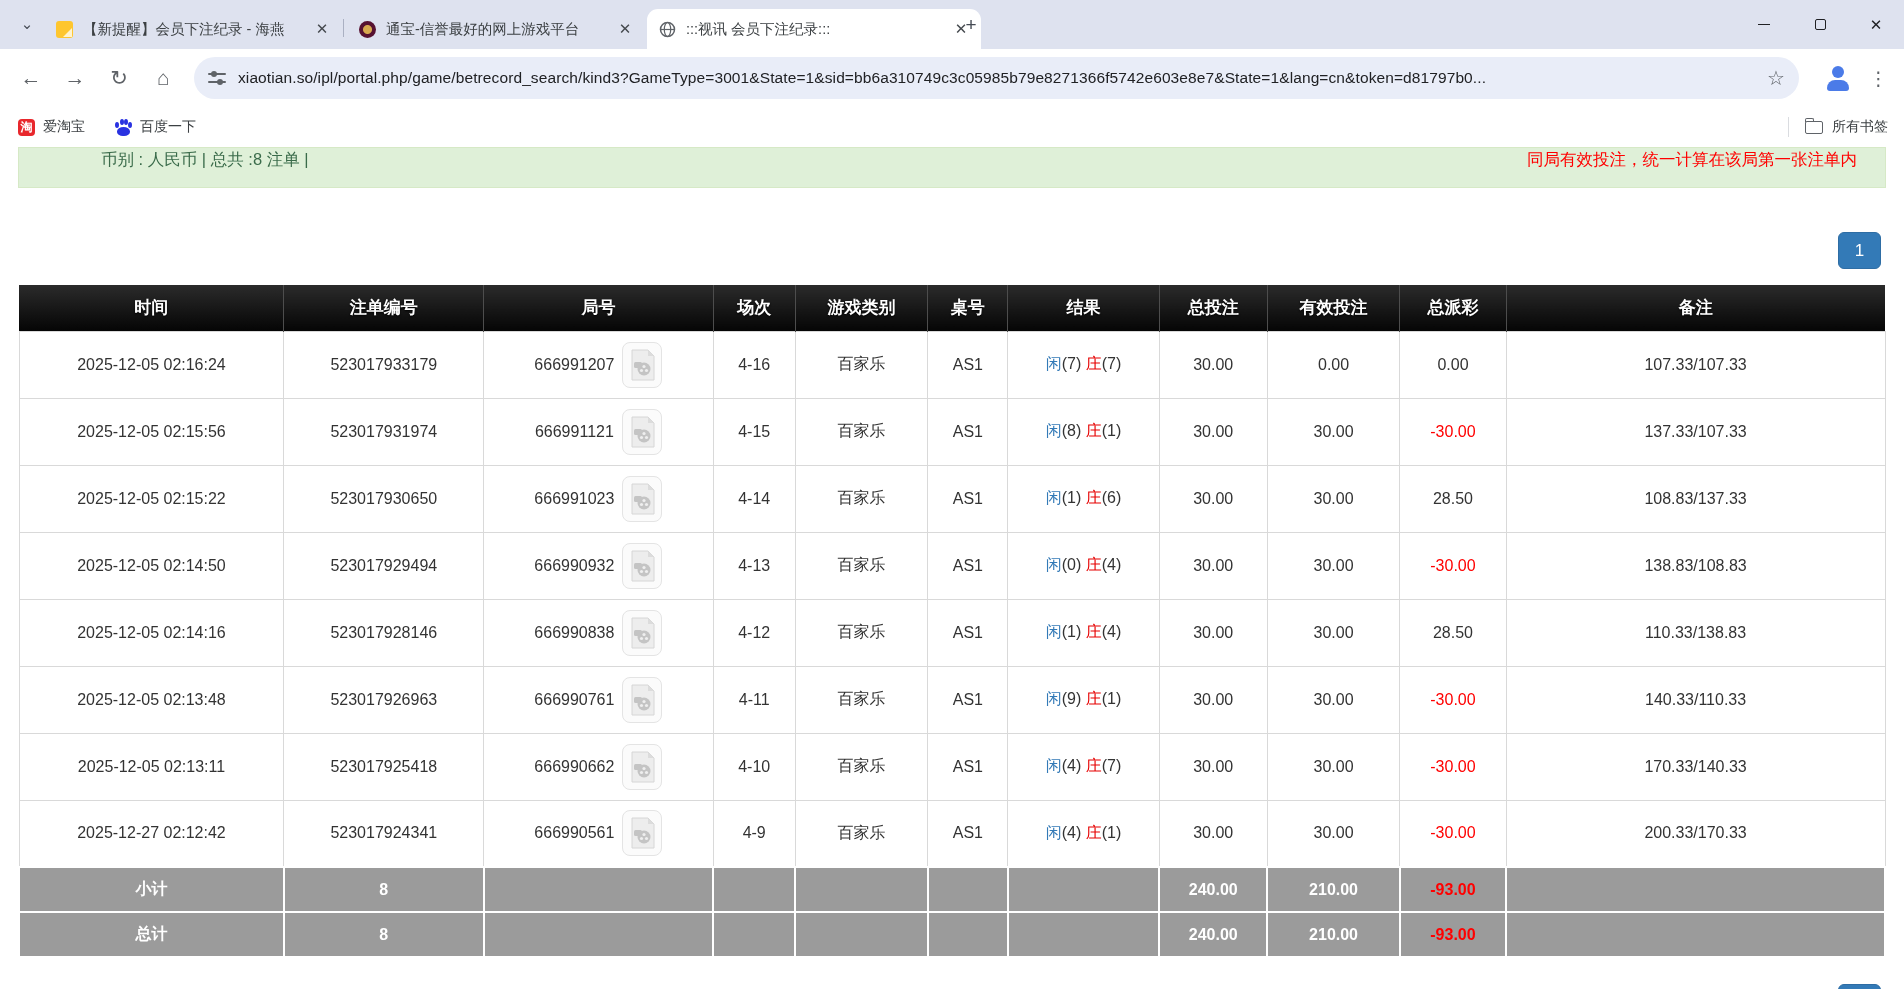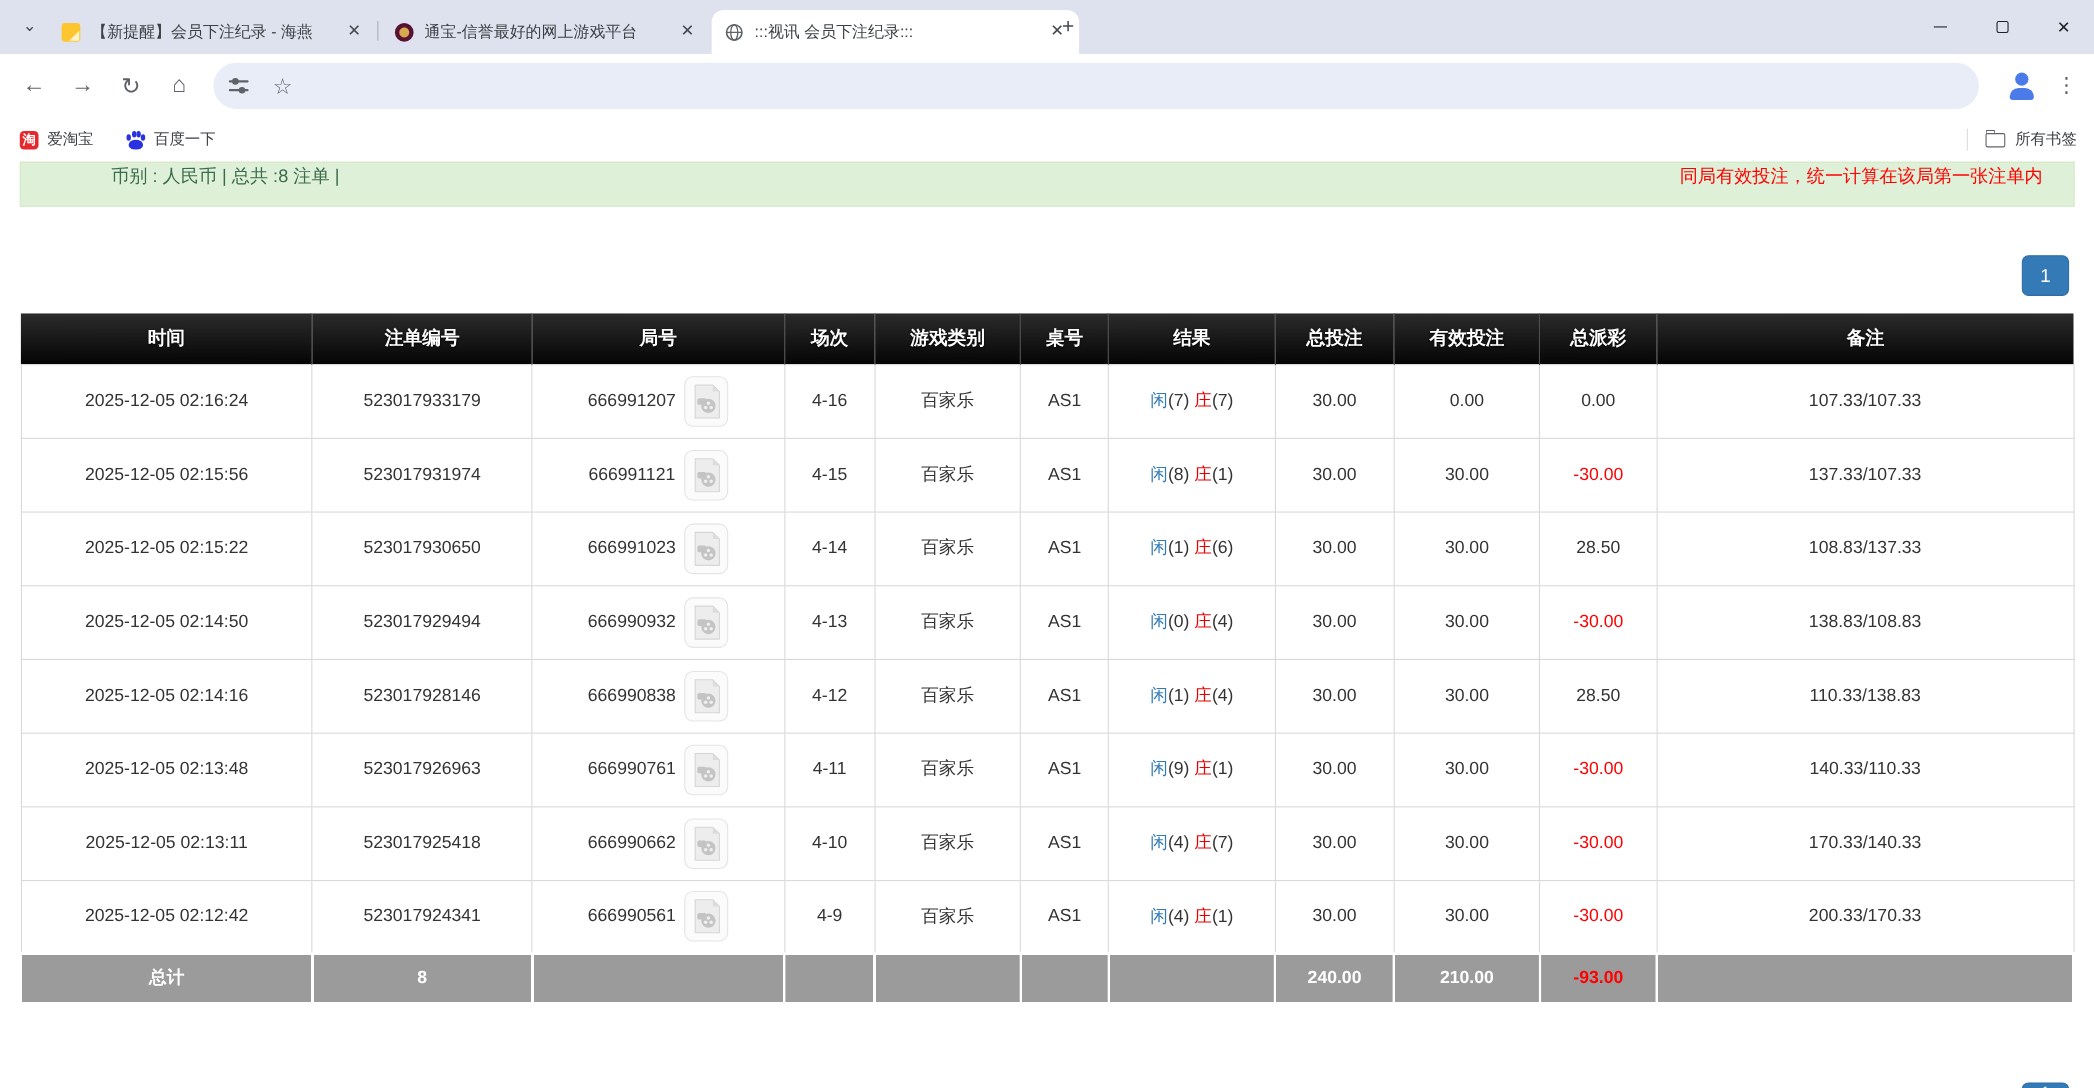--- a/index.html
+++ b/index.html
@@ -154,20 +154,21 @@
   <div class="nav-ic">→</div>
   <div class="nav-ic">↻</div>
   <div class="nav-ic">⌂</div>
   <div class="omnibox">
     <span class="tune-icon">
         <i></i>
         <i></i>
         <b></b>
         <b></b>
       </span>
+    <span class="url-text">xiaotian.so/ipl/portal.php/game/betrecord_search/kind3?GameType=3001&amp;State=1&amp;sid=bb6a310749c3c05985b79e8271366f5742e603e8e7&amp;State=1&amp;lang=cn&amp;token=d81797b0...</span>
     <span class="star-icon">☆</span>
   </div>
   <div class="profile-icon">
       <span class="head"></span>
       <span class="bodyp"></span>
     </div>
   <div class="menu-dots">⋮</div>
 </div>
 
 <div class="bookmarks">
@@ -370,39 +371,52 @@
         <td>4-10</td>
         <td>百家乐</td>
         <td>AS1</td>
         <td><span class="blue-t">闲</span><span>(4)</span> <span class="red-t">庄</span><span>(7)</span></td>
         <td class="total-bet-link">30.00</td>
         <td>30.00</td>
         <td class="neg">-30.00</td>
         <td>170.33/140.33</td>
       </tr>
       <tr>
-        <td>2025-12-05 02:12:42</td>
+        <td>2025-12-27 02:12:42</td>
         <td>523017924341</td>
         <td class="round-cell"><span class="rnum">666990561</span><span class="vicon"><svg width="26" height="32" viewBox="0 0 26 32" style="position:absolute;left:7px;top:6px;">
               <path d="M2 1 h16 l6 6 v24 h-22 z" fill="#ededed" stroke="#d6d6d6"></path>
               <path d="M18 1 l6 6 h-6 z" fill="#dcdcdc"></path>
               <circle cx="14" cy="20" r="6.5" fill="#c4c4c4"></circle>
               <circle cx="14" cy="17.5" r="1.6" fill="#efefef"></circle>
               <circle cx="11.5" cy="21.5" r="1.6" fill="#efefef"></circle>
               <circle cx="16.5" cy="21.5" r="1.6" fill="#efefef"></circle>
               <rect x="4" y="13" width="8" height="6" rx="1.5" fill="#c4c4c4"></rect>
             </svg></span></td>
         <td>4-9</td>
         <td>百家乐</td>
         <td>AS1</td>
         <td><span class="blue-t">闲</span><span>(4)</span> <span class="red-t">庄</span><span>(1)</span></td>
         <td class="total-bet-link">30.00</td>
         <td>30.00</td>
         <td class="neg">-30.00</td>
         <td>200.33/170.33</td>
+      </tr>
+      <tr class="sumrow">
+        <td>小计</td>
+        <td>8</td>
+        <td></td>
+        <td></td>
+        <td></td>
+        <td></td>
+        <td></td>
+        <td>240.00</td>
+        <td>210.00</td>
+        <td class="neg">-93.00</td>
+        <td></td>
       </tr>
       <tr class="sumrow">
         <td>总计</td>
         <td>8</td>
         <td></td>
         <td></td>
         <td></td>
         <td></td>
         <td></td>
         <td>240.00</td>

